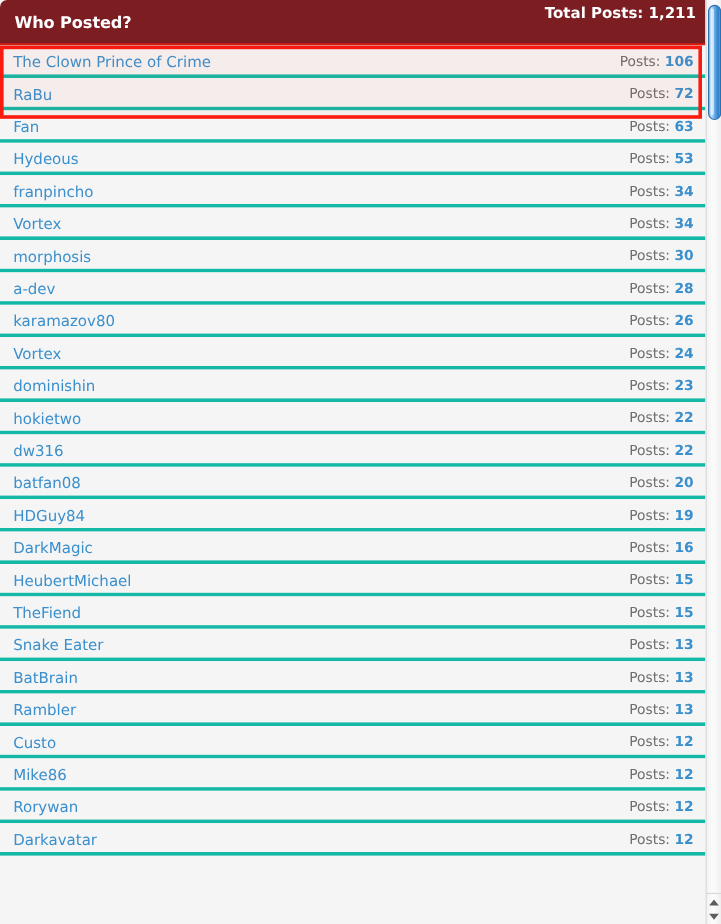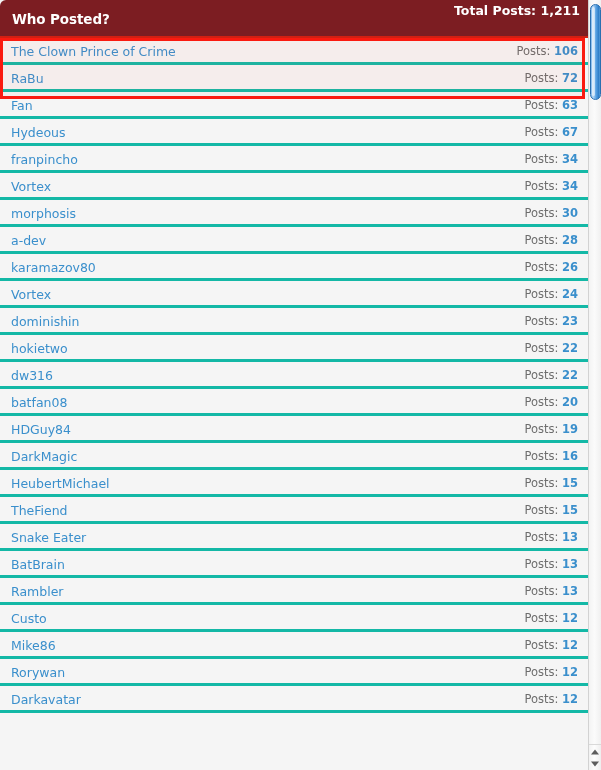--- a/index.html
+++ b/index.html
@@ -218,21 +218,21 @@
         <div class="row">
           <a class="uname">RaBu</a>
           <div class="posts"><span class="plabel">Posts:</span> <span class="pnum">72</span></div>
         </div>
         <div class="row">
           <a class="uname">Fan</a>
           <div class="posts"><span class="plabel">Posts:</span> <span class="pnum">63</span></div>
         </div>
         <div class="row">
           <a class="uname">Hydeous</a>
-          <div class="posts"><span class="plabel">Posts:</span> <span class="pnum">67</span></div>
+          <div class="posts"><span class="plabel">Posts:</span> <span class="pnum">53</span></div>
         </div>
         <div class="row">
           <a class="uname">franpincho</a>
           <div class="posts"><span class="plabel">Posts:</span> <span class="pnum">34</span></div>
         </div>
         <div class="row">
           <a class="uname">Vortex</a>
           <div class="posts"><span class="plabel">Posts:</span> <span class="pnum">34</span></div>
         </div>
         <div class="row">

